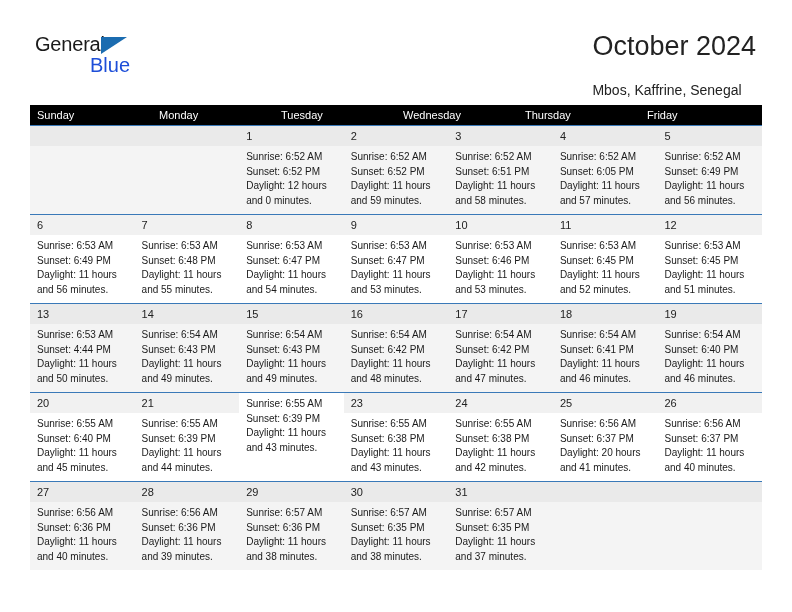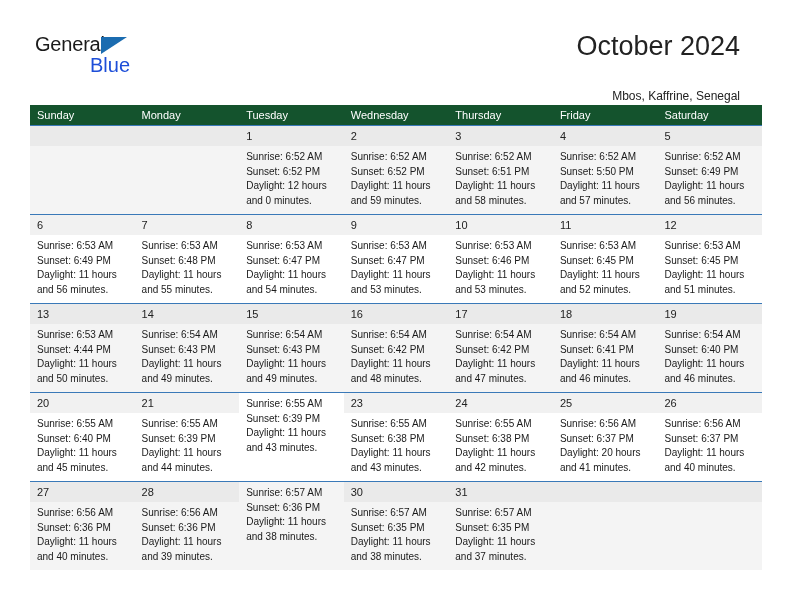--- a/index.html
+++ b/index.html
@@ -57,48 +57,48 @@
   .logo-blue {
     position: absolute;
     left: 55px;
     top: 21px;
     font-size: 20px;
     color: #1d4ed8;
     font-family: "Liberation Sans", sans-serif;
   }
   .title-block {
     position: absolute;
-    right: 52px;
+    right: 36px;
     top: 30px;
-    text-align: right;
+    text-align: left;
   }
   .cal-title {
     font-size: 27px;
     color: #222222;
     line-height: 32px;
     white-space: nowrap;
   }
   .cal-subtitle {
-    font-size: 12px;
+    font-size: 14px;
     color: #222222;
     line-height: 20px;
-    margin-top: 24px;
+    margin-top: 18px;
     white-space: nowrap;
   }
 
   
   .calendar {
     position: absolute;
     left: 30px;
     top: 105px;
     width: 732px;
   }
   .weekdays {
     display: flex;
-    background: #14532d;
+    background: #000000;
     height: 20px;
   }
   .weekday {
     flex: 1 1 0;
     color: #ffffff;
     font-size: 11px;
     line-height: 20px;
     padding-left: 7px;
     box-sizing: border-box;
     overflow: hidden;
@@ -172,21 +172,20 @@
   </div>
 
   <div class="calendar">
     <div class="weekdays">
       <div class="weekday">Sunday</div>
       <div class="weekday">Monday</div>
       <div class="weekday">Tuesday</div>
       <div class="weekday">Wednesday</div>
       <div class="weekday">Thursday</div>
       <div class="weekday">Friday</div>
-      <div class="weekday">Saturday</div>
     </div>
 
     <div id="weeks-container">
         <div class="week shaded">
           <div class="cell empty">
             <div class="daynum"></div>
           </div>
           <div class="cell empty">
             <div class="daynum"></div>
           </div>
@@ -211,21 +210,21 @@
             <div class="info">
               <div>Sunrise: 6:52 AM</div>
               <div>Sunset: 6:51 PM</div>
               <div class="daylight">Daylight: 11 hours and 58 minutes.</div>
             </div>
           </div>
           <div class="cell">
             <div class="daynum">4</div>
             <div class="info">
               <div>Sunrise: 6:52 AM</div>
-              <div>Sunset: 5:50 PM</div>
+              <div>Sunset: 6:05 PM</div>
               <div class="daylight">Daylight: 11 hours and 57 minutes.</div>
             </div>
           </div>
           <div class="cell">
             <div class="daynum">5</div>
             <div class="info">
               <div>Sunrise: 6:52 AM</div>
               <div>Sunset: 6:49 PM</div>
               <div class="daylight">Daylight: 11 hours and 56 minutes.</div>
             </div>
@@ -415,20 +414,21 @@
           </div>
           <div class="cell">
             <div class="daynum">28</div>
             <div class="info">
               <div>Sunrise: 6:56 AM</div>
               <div>Sunset: 6:36 PM</div>
               <div class="daylight">Daylight: 11 hours and 39 minutes.</div>
             </div>
           </div>
           <div class="cell">
+            <div class="daynum">29</div>
             <div class="info">
               <div>Sunrise: 6:57 AM</div>
               <div>Sunset: 6:36 PM</div>
               <div class="daylight">Daylight: 11 hours and 38 minutes.</div>
             </div>
           </div>
           <div class="cell">
             <div class="daynum">30</div>
             <div class="info">
               <div>Sunrise: 6:57 AM</div>

